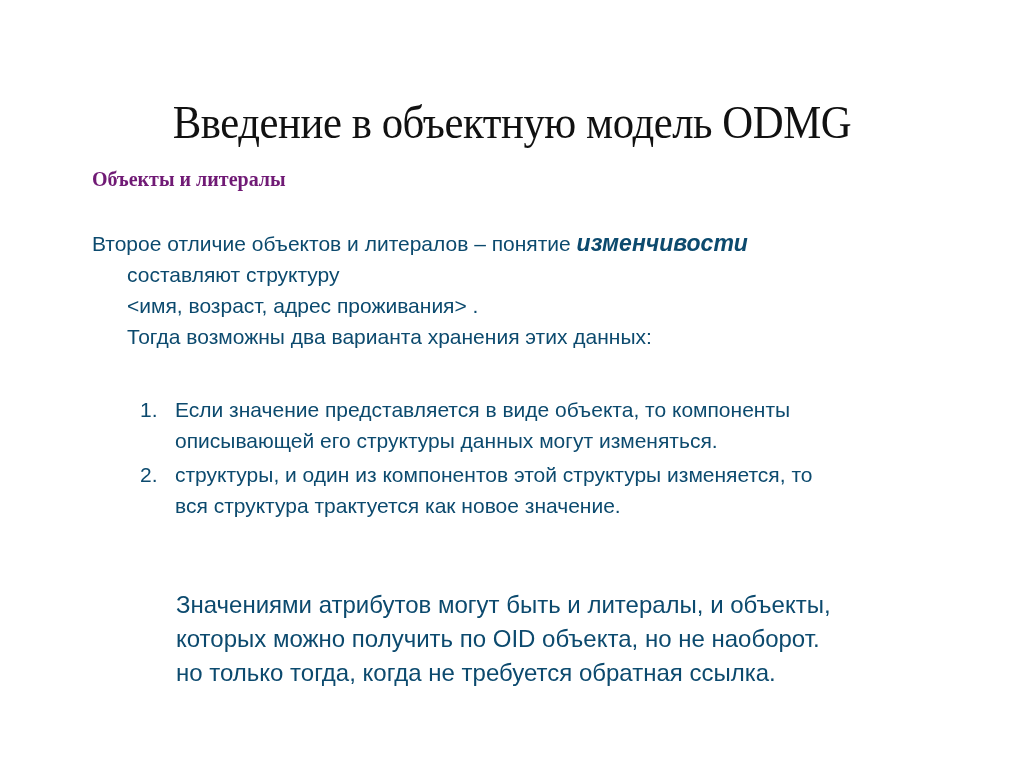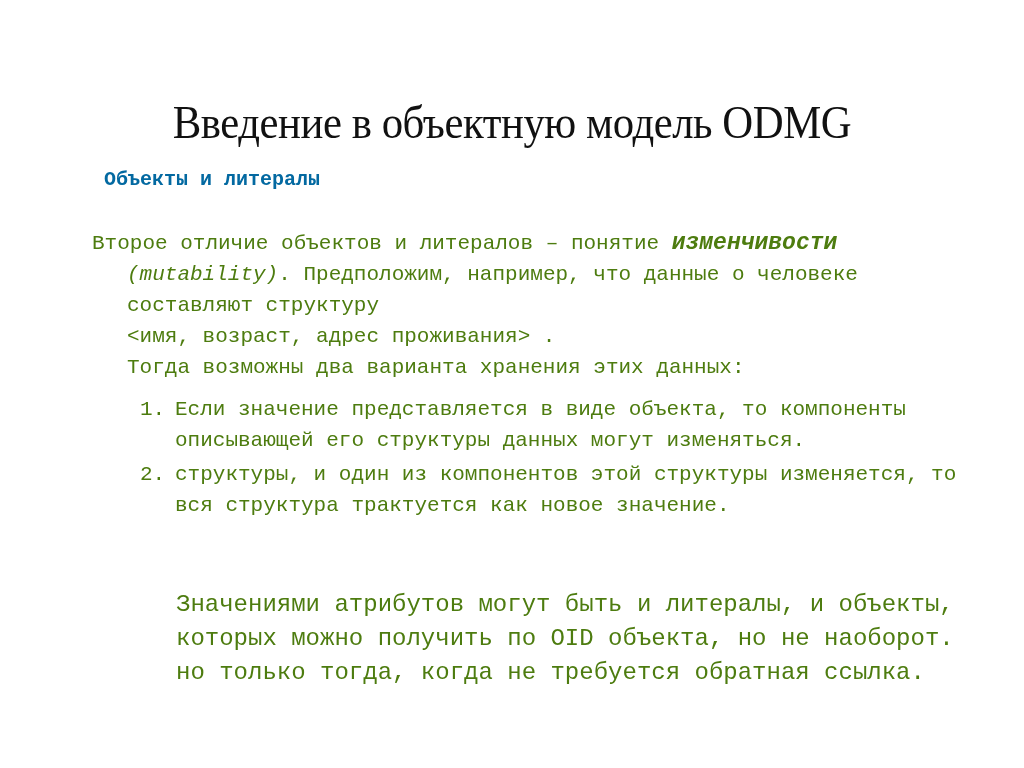--- a/index.html
+++ b/index.html
@@ -4,24 +4,24 @@
   <style>
     html, body { margin: 0; padding: 0; background: #ffffff; }
     body { width: 1024px; height: 768px; position: relative; overflow: hidden; color: #1a1a1a; }
     .slide { position: absolute; left: 0; top: 0; width: 1024px; height: 696px; background: #fff; }
     .title {
       position: absolute; left: 0; width: 1024px; top: 96px; text-align: center;
       font-family: "Liberation Serif", serif; font-size: 46px; color: #111; letter-spacing: -0.5px;
       transform: scaleX(0.93);
     }
     .subtitle {
-      position: absolute; left: 104px; top: 168px;
-      font-family: Liberation Mono, monospace; font-size: 20px; font-weight: bold; color: #0369a1;
+      position: absolute; left: 92px; top: 168px;
+      font-family: Liberation Serif, serif; font-size: 20px; font-weight: bold; color: #701a75;
     }
-    .txt { font-family: Liberation Mono, monospace; color: #4d7c0f; }
+    .txt { font-family: Liberation Sans, sans-serif; color: #0c4a6e; }
     .para {
       position: absolute; left: 92px; top: 228px; width: 850px;
       font-size: 21px; line-height: 31px;
     }
     .para .line { display: block; white-space: nowrap; }
     .para .indent { padding-left: 35px; }
     .em { font-weight: bold; font-style: italic; font-size: 23px; }
     .ital { font-style: italic; }
     .list { position: absolute; left: 140px; top: 394px; width: 820px; font-size: 21px; line-height: 31px; }
     .item { position: relative; padding-left: 35px; margin-bottom: 3px; }
@@ -34,21 +34,20 @@
   </style>
 </head>
 <body>
 
 <div class="slide">
   <div class="title">Введение в объектную модель ODMG</div>
   <div class="subtitle">Объекты и литералы</div>
 
   <div class="para txt">
     <span class="line"><span>Второе отличие объектов и литералов – понятие </span><span class="em">изменчивости</span></span>
-    <span class="line indent"><span class="ital">(mutability)</span><span>. Предположим, например, что данные о человеке</span></span>
     <span class="line indent">составляют структуру</span>
     <span class="line indent">&lt;имя, возраст, адрес проживания&gt; .</span>
     <span class="line indent">Тогда возможны два варианта хранения этих данных:</span>
   </div>
 
   <div class="list txt">
     <div class="item">
       <span class="num">1.</span>
       <span class="line">Если значение представляется в виде объекта, то компоненты</span>
       <span class="line">описывающей его структуры данных могут изменяться.</span>

